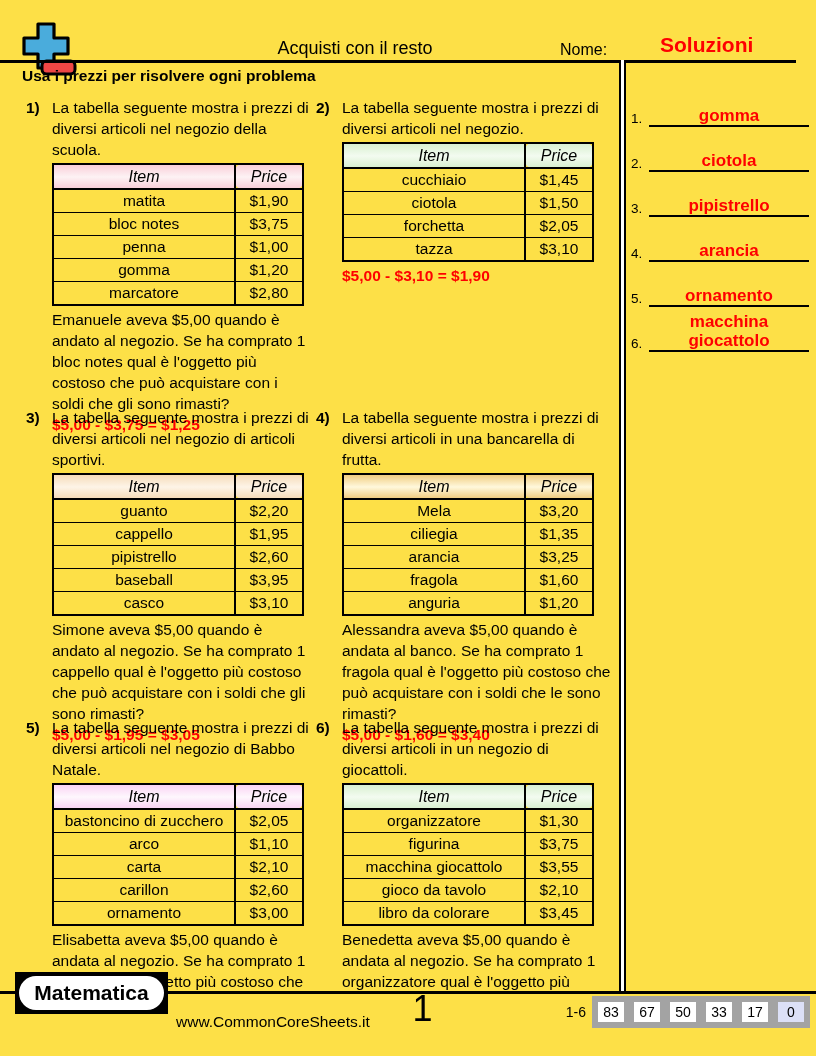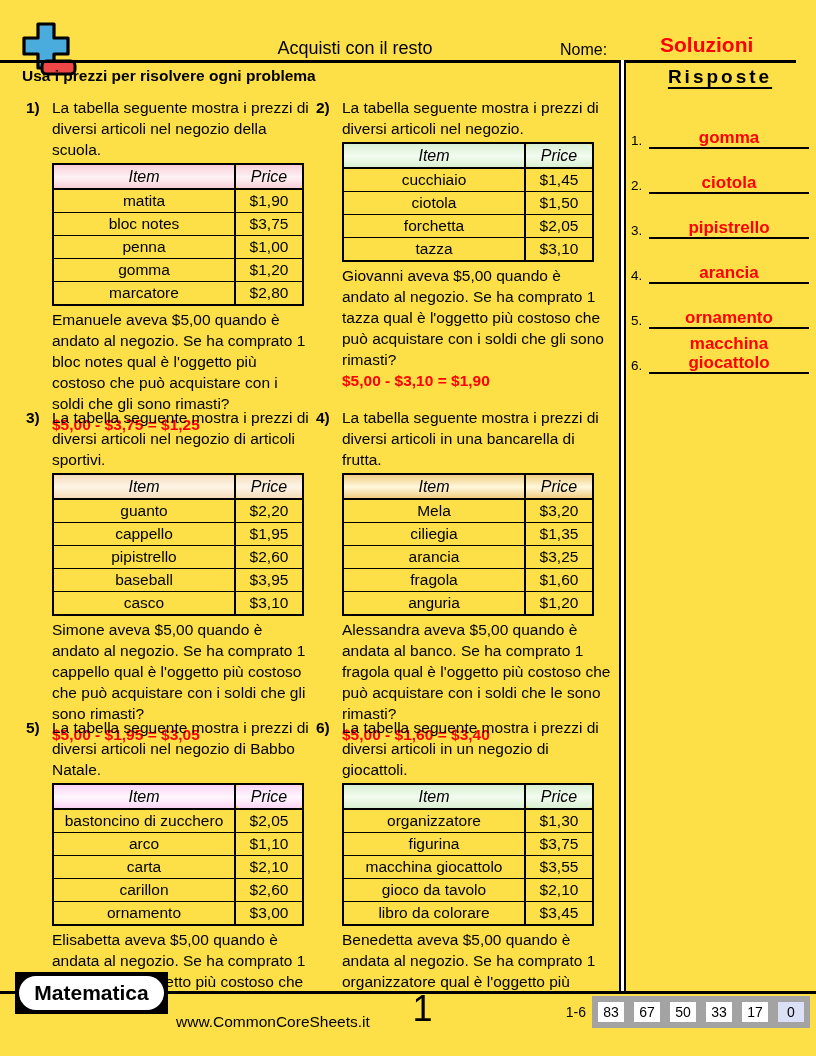--- a/index.html
+++ b/index.html
@@ -55,21 +55,20 @@
     <rect x="25" y="40" width="33" height="13" rx="4.5" fill="#ee4745" stroke="#000" stroke-width="3"></rect>
   </svg>
   <div class="page-title">Acquisti con il resto</div>
   <div class="name-label">Nome:</div>
   <div class="name-value" style="color:#fe0000;">Soluzioni</div>
   <div class="h-rule"></div>
   <div class="instruction">Usa i prezzi per risolvere ogni problema</div>
 
   <div class="v-rule"></div>
   <div class="answers">
-    <div class="answers-title">Risposte</div>
     <div class="ans-row" style="margin-top:16px;">
       <span class="ans-num">1.</span>
       <span class="ans-line" style="color:#fe0000;">gomma</span>
     </div>
     <div class="ans-row">
       <span class="ans-num">2.</span>
       <span class="ans-line" style="color:#fe0000;">ciotola</span>
     </div>
     <div class="ans-row">
       <span class="ans-num">3.</span>
@@ -151,21 +150,20 @@
           <tr>
               <td class="c-item">forchetta</td>
               <td class="c-price">$2,05</td>
             </tr>
           <tr>
               <td class="c-item">tazza</td>
               <td class="c-price">$3,10</td>
             </tr>
         </tbody>
       </table>
-      <p class="ptext">Giovanni aveva $5,00 quando è andato al negozio. Se ha comprato 1 tazza qual è l'oggetto più costoso che può acquistare con i soldi che gli sono rimasti?</p>
       <p class="answer-red" style="color:#fe0000;">$5,00 - $3,10 = $1,90</p>
     </div>
   </div>
 
   <div class="problem" style="left:26px;top:407px;width:286px;">
     <div class="pnum">3)</div>
     <div class="pbody">
       <p class="ptext">La tabella seguente mostra i prezzi di diversi articoli nel negozio di articoli sportivi.</p>
       <table class="price">
         <thead>

